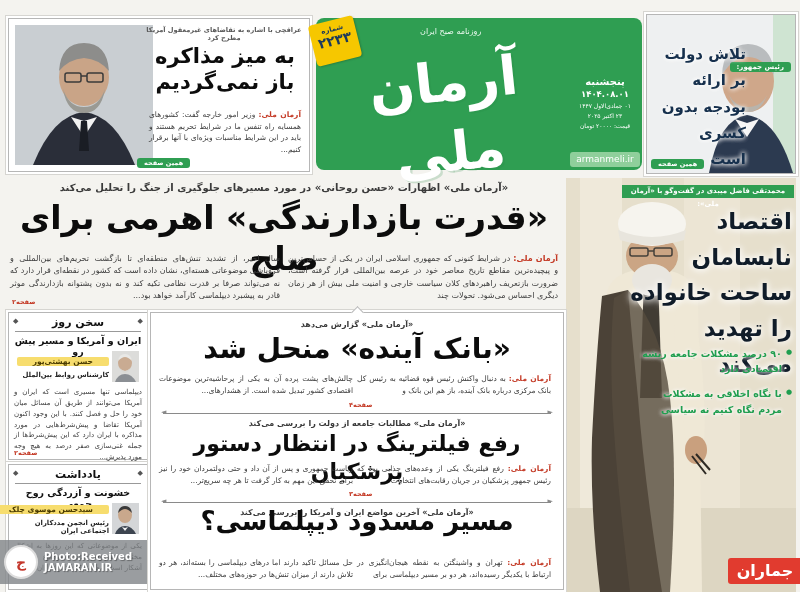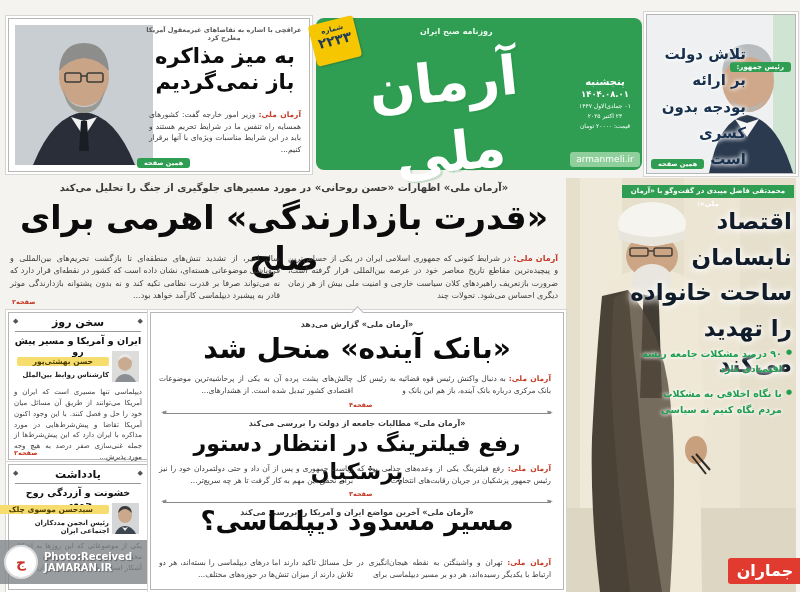--- a/index.html
+++ b/index.html
@@ -51,21 +51,21 @@
     <div class="abs" style="right:6px;top:7px;width:158px;font-size:6.6px;color:#5a5a5a;font-weight:bold;text-align:center;">عراقچی با اشاره به تقاضاهای غیرمعقول آمریکا مطرح کرد</div>
     <div class="abs headline" style="right:4px;top:24px;width:160px;font-size:21px;">به میز مذاکره باز نمی‌گردیم</div>
     <div class="abs bodytext" style="right:8px;top:90px;width:152px;">
       <span class="lead">آرمان ملی:</span>
       <span>وزیر امور خارجه گفت: کشورهای همسایه راه تنفس ما در شرایط تحریم هستند و باید در این شرایط مناسبات ویژه‌ای با آنها برقرار کنیم...</span>
     </div>
     <div class="abs pill" style="left:128px;bottom:3px;">همین صفحه</div>
   </div>
 
   <div class="abs" style="left:316px;top:18px;width:326px;height:152px;background:#2f9e52;border-radius:8px;">
-    <div class="abs" style="left:104px;top:9px;font-size:8px;font-weight:bold;color:#eafaef;">روزنامه صبح ایران</div>
+    <div class="abs" style="left:104px;top:9px;font-size:8px;font-weight:normal;color:#eafaef;">روزنامه صبح ایران</div>
     <div class="abs" style="left:6px;top:30px;width:250px;text-align:center;font-size:54px;font-weight:bold;color:#ffffff;letter-spacing:-3px;transform:rotate(-6deg);line-height:1.3;text-shadow:2px 2px 0 #27874634;">آرمان ملی</div>
     <div class="abs" style="left:-4px;top:2px;width:46px;height:42px;background:#f6c700;border-radius:4px;transform:rotate(-14deg);text-align:center;color:#1b3a5c;box-shadow:1px 1px 2px #00000033;">
       <div style="font-size:7px;font-weight:bold;margin-top:5px;">شماره</div>
       <div style="font-size:14px;font-weight:bold;line-height:1.1;">۲۲۳۳</div>
     </div>
     <div class="abs" style="left:256px;top:58px;width:66px;text-align:center;color:#ffffff;">
       <div style="font-size:10px;font-weight:bold;">پنجشنبه</div>
       <div style="font-size:8.5px;font-weight:bold;margin-top:2px;">۱۴۰۴.۰۸.۰۱</div>
       <div style="font-size:6px;margin-top:3px;">۰۱ جمادی‌الاول ۱۴۴۷</div>
       <div style="font-size:6px;margin-top:3px;">۲۳ اکتبر ۲۰۲۵</div>

